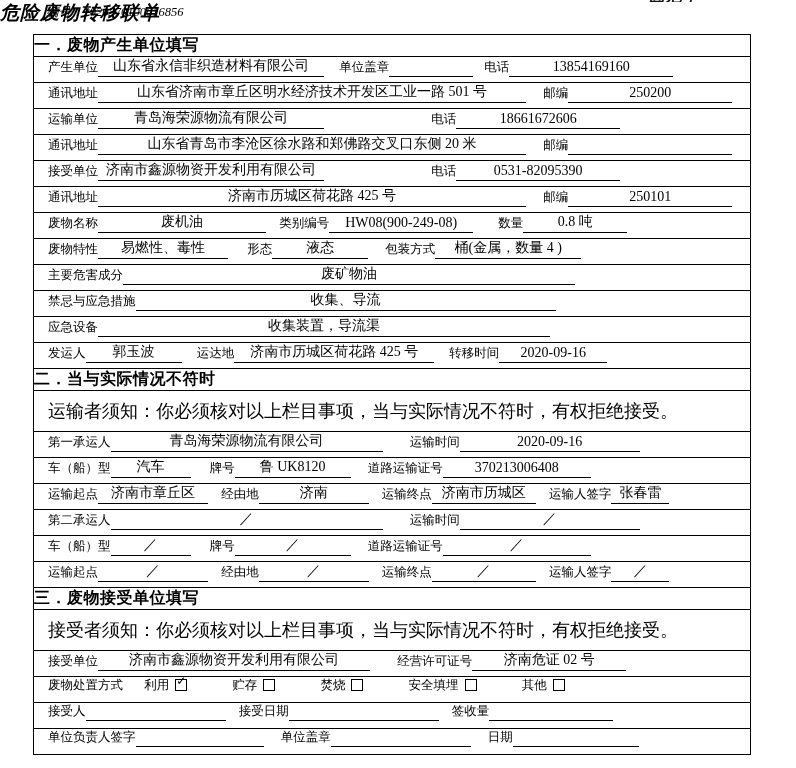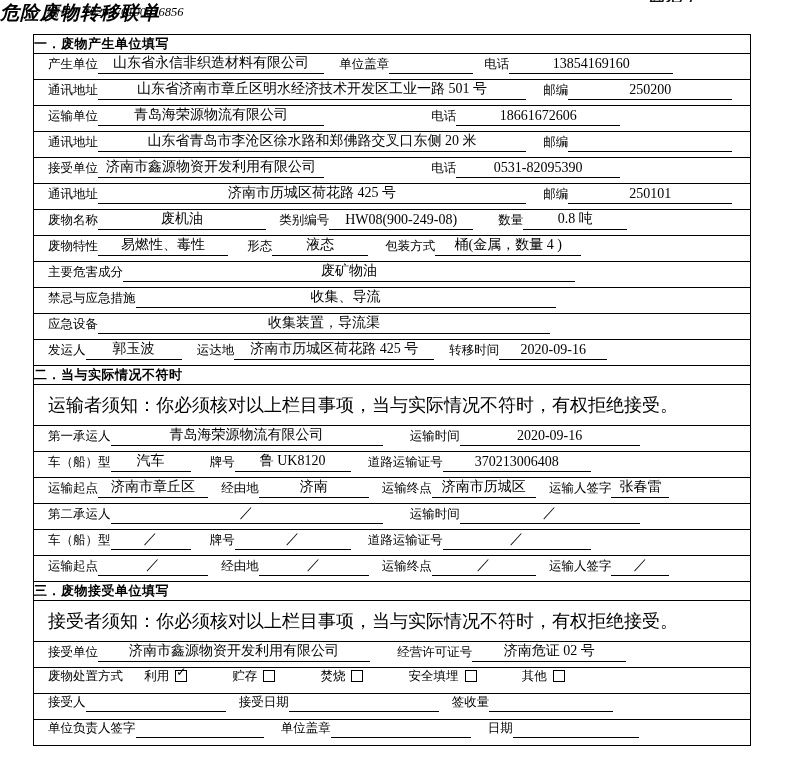--- a/index.html
+++ b/index.html
@@ -63,21 +63,21 @@
     margin-left: 33px;
     table-layout: fixed;
   }
   table.form td {
     border: 1px solid #000;
     padding: 0;
     vertical-align: middle;
   }
   .sec-head {
     font-weight: bold;
-    font-size: 13px;
+    font-size: 16px;
     padding: 4px 0 4px 14px;
     letter-spacing: 0.5px;
   }
   .cellpad {
     padding-left: 14px;
     padding-right: 6px;
     height: 25px;
     position: relative;
   }
   

